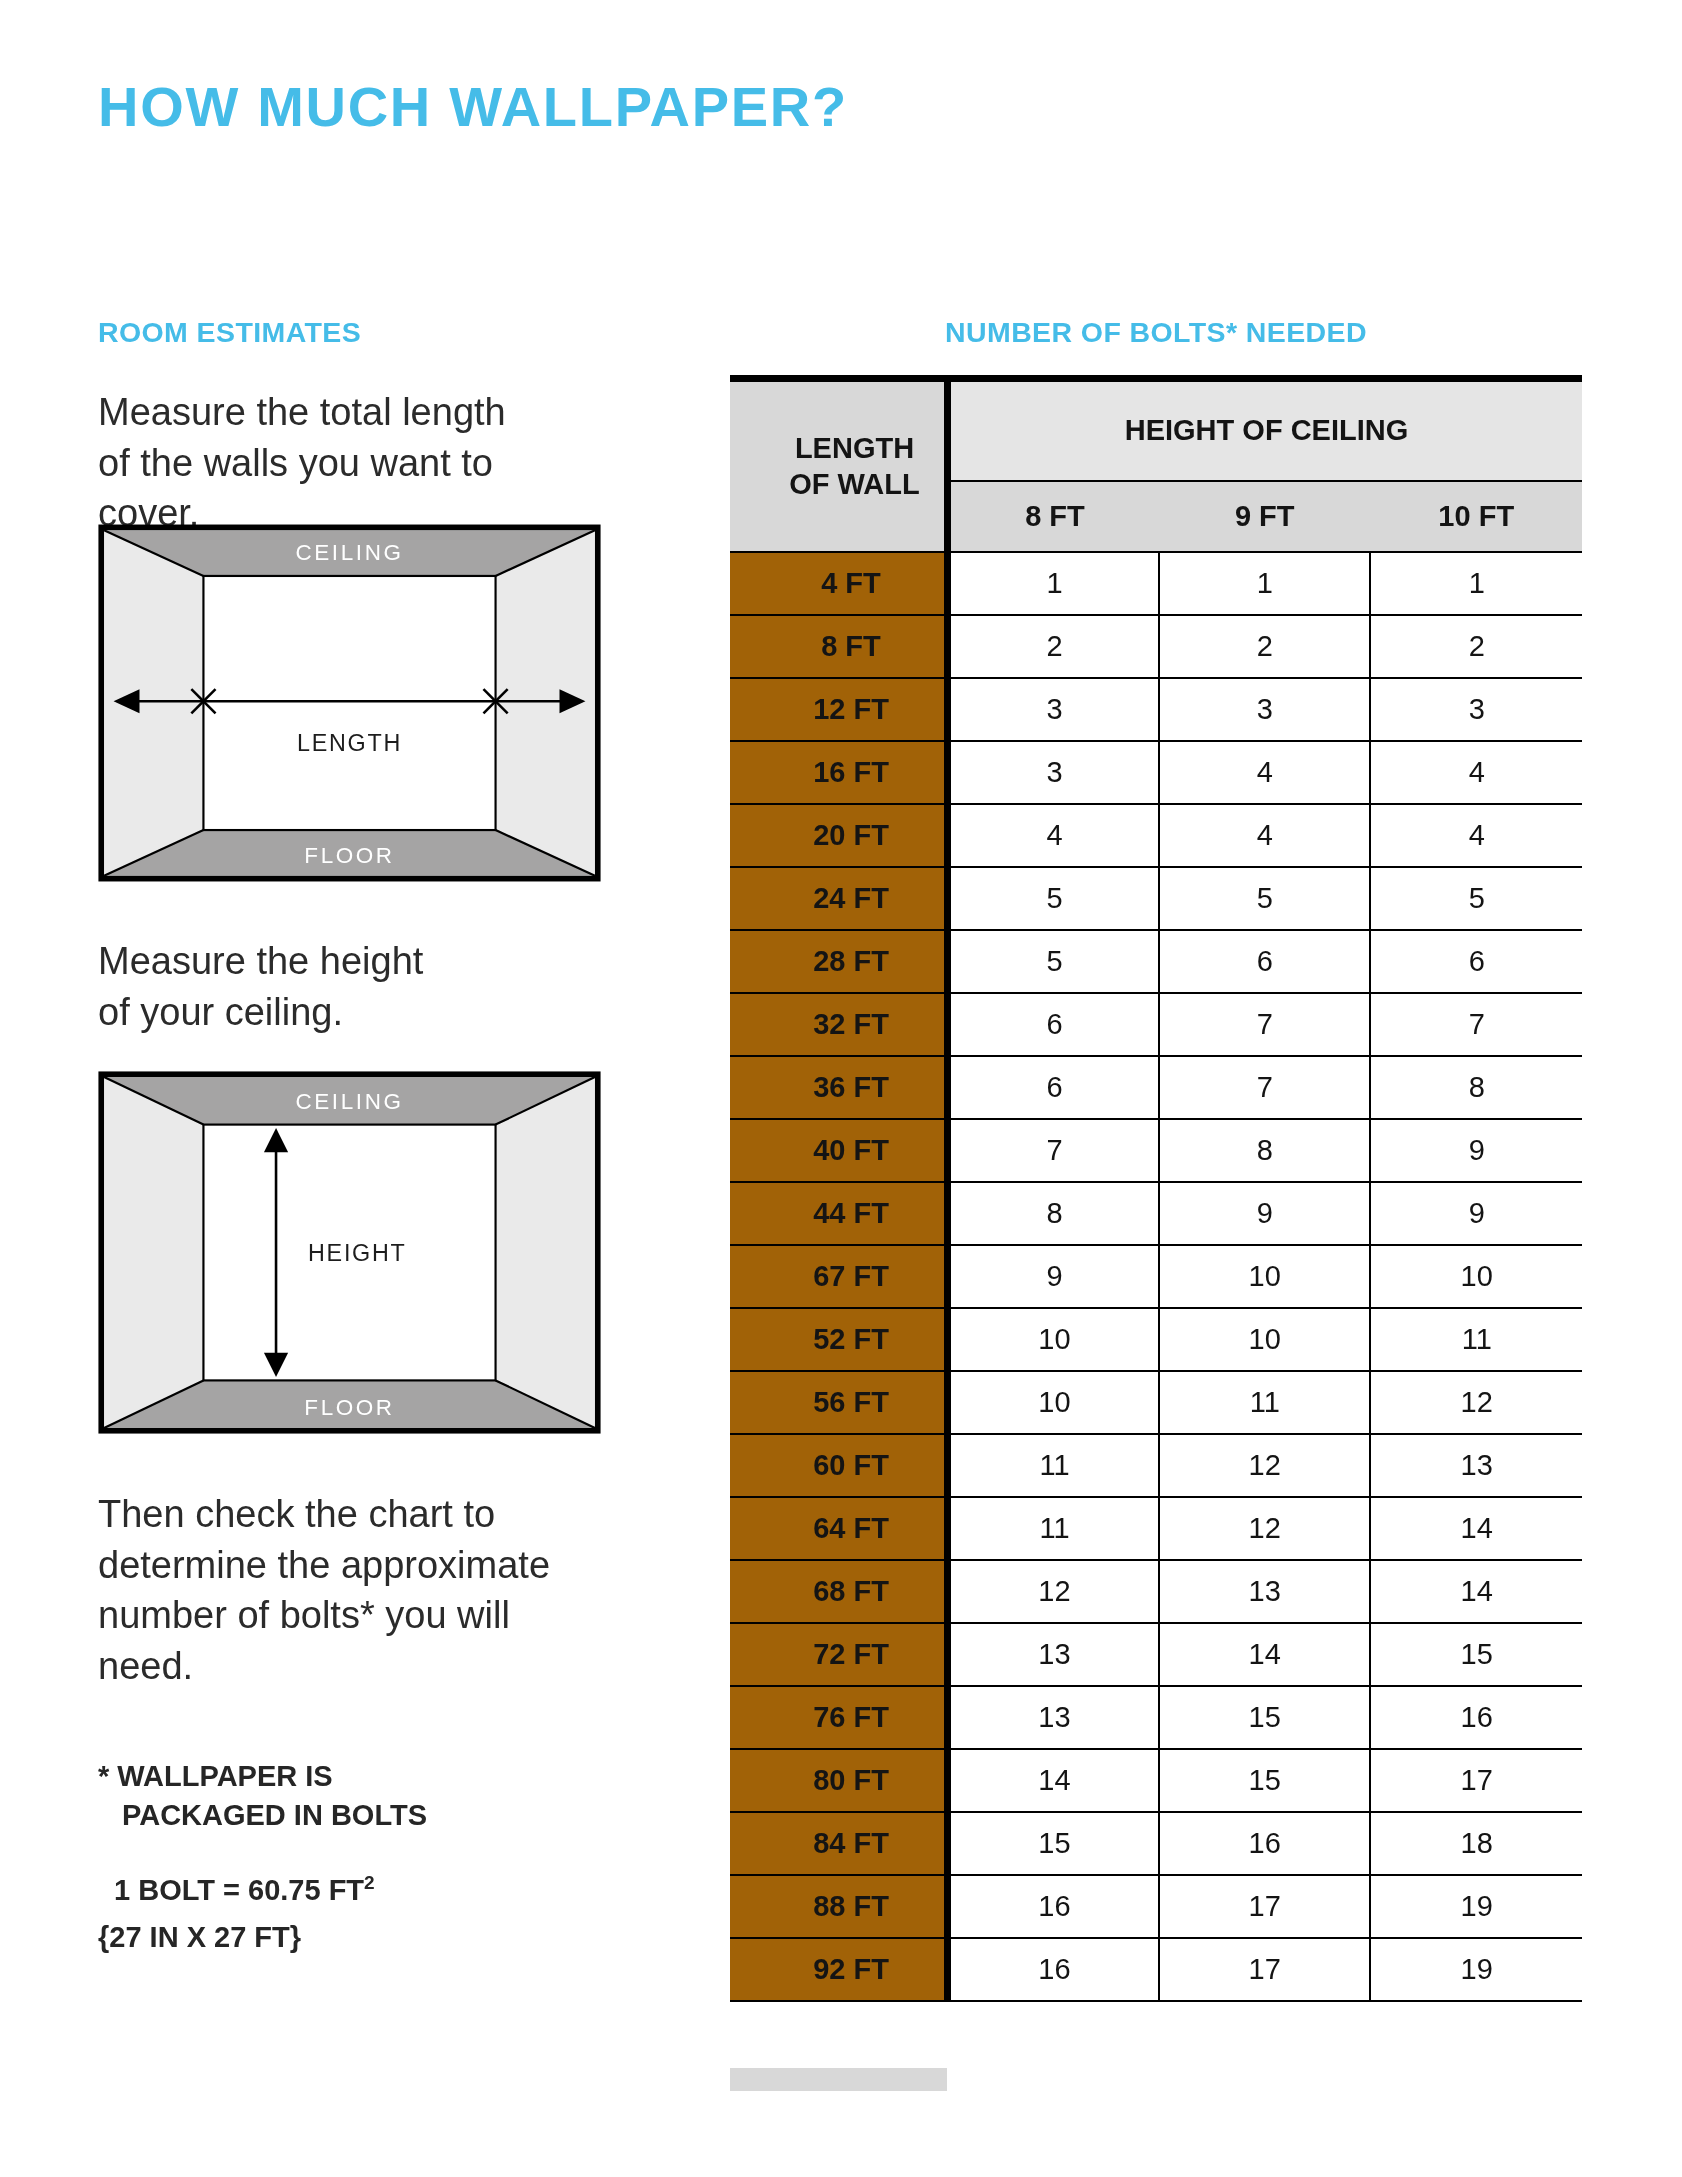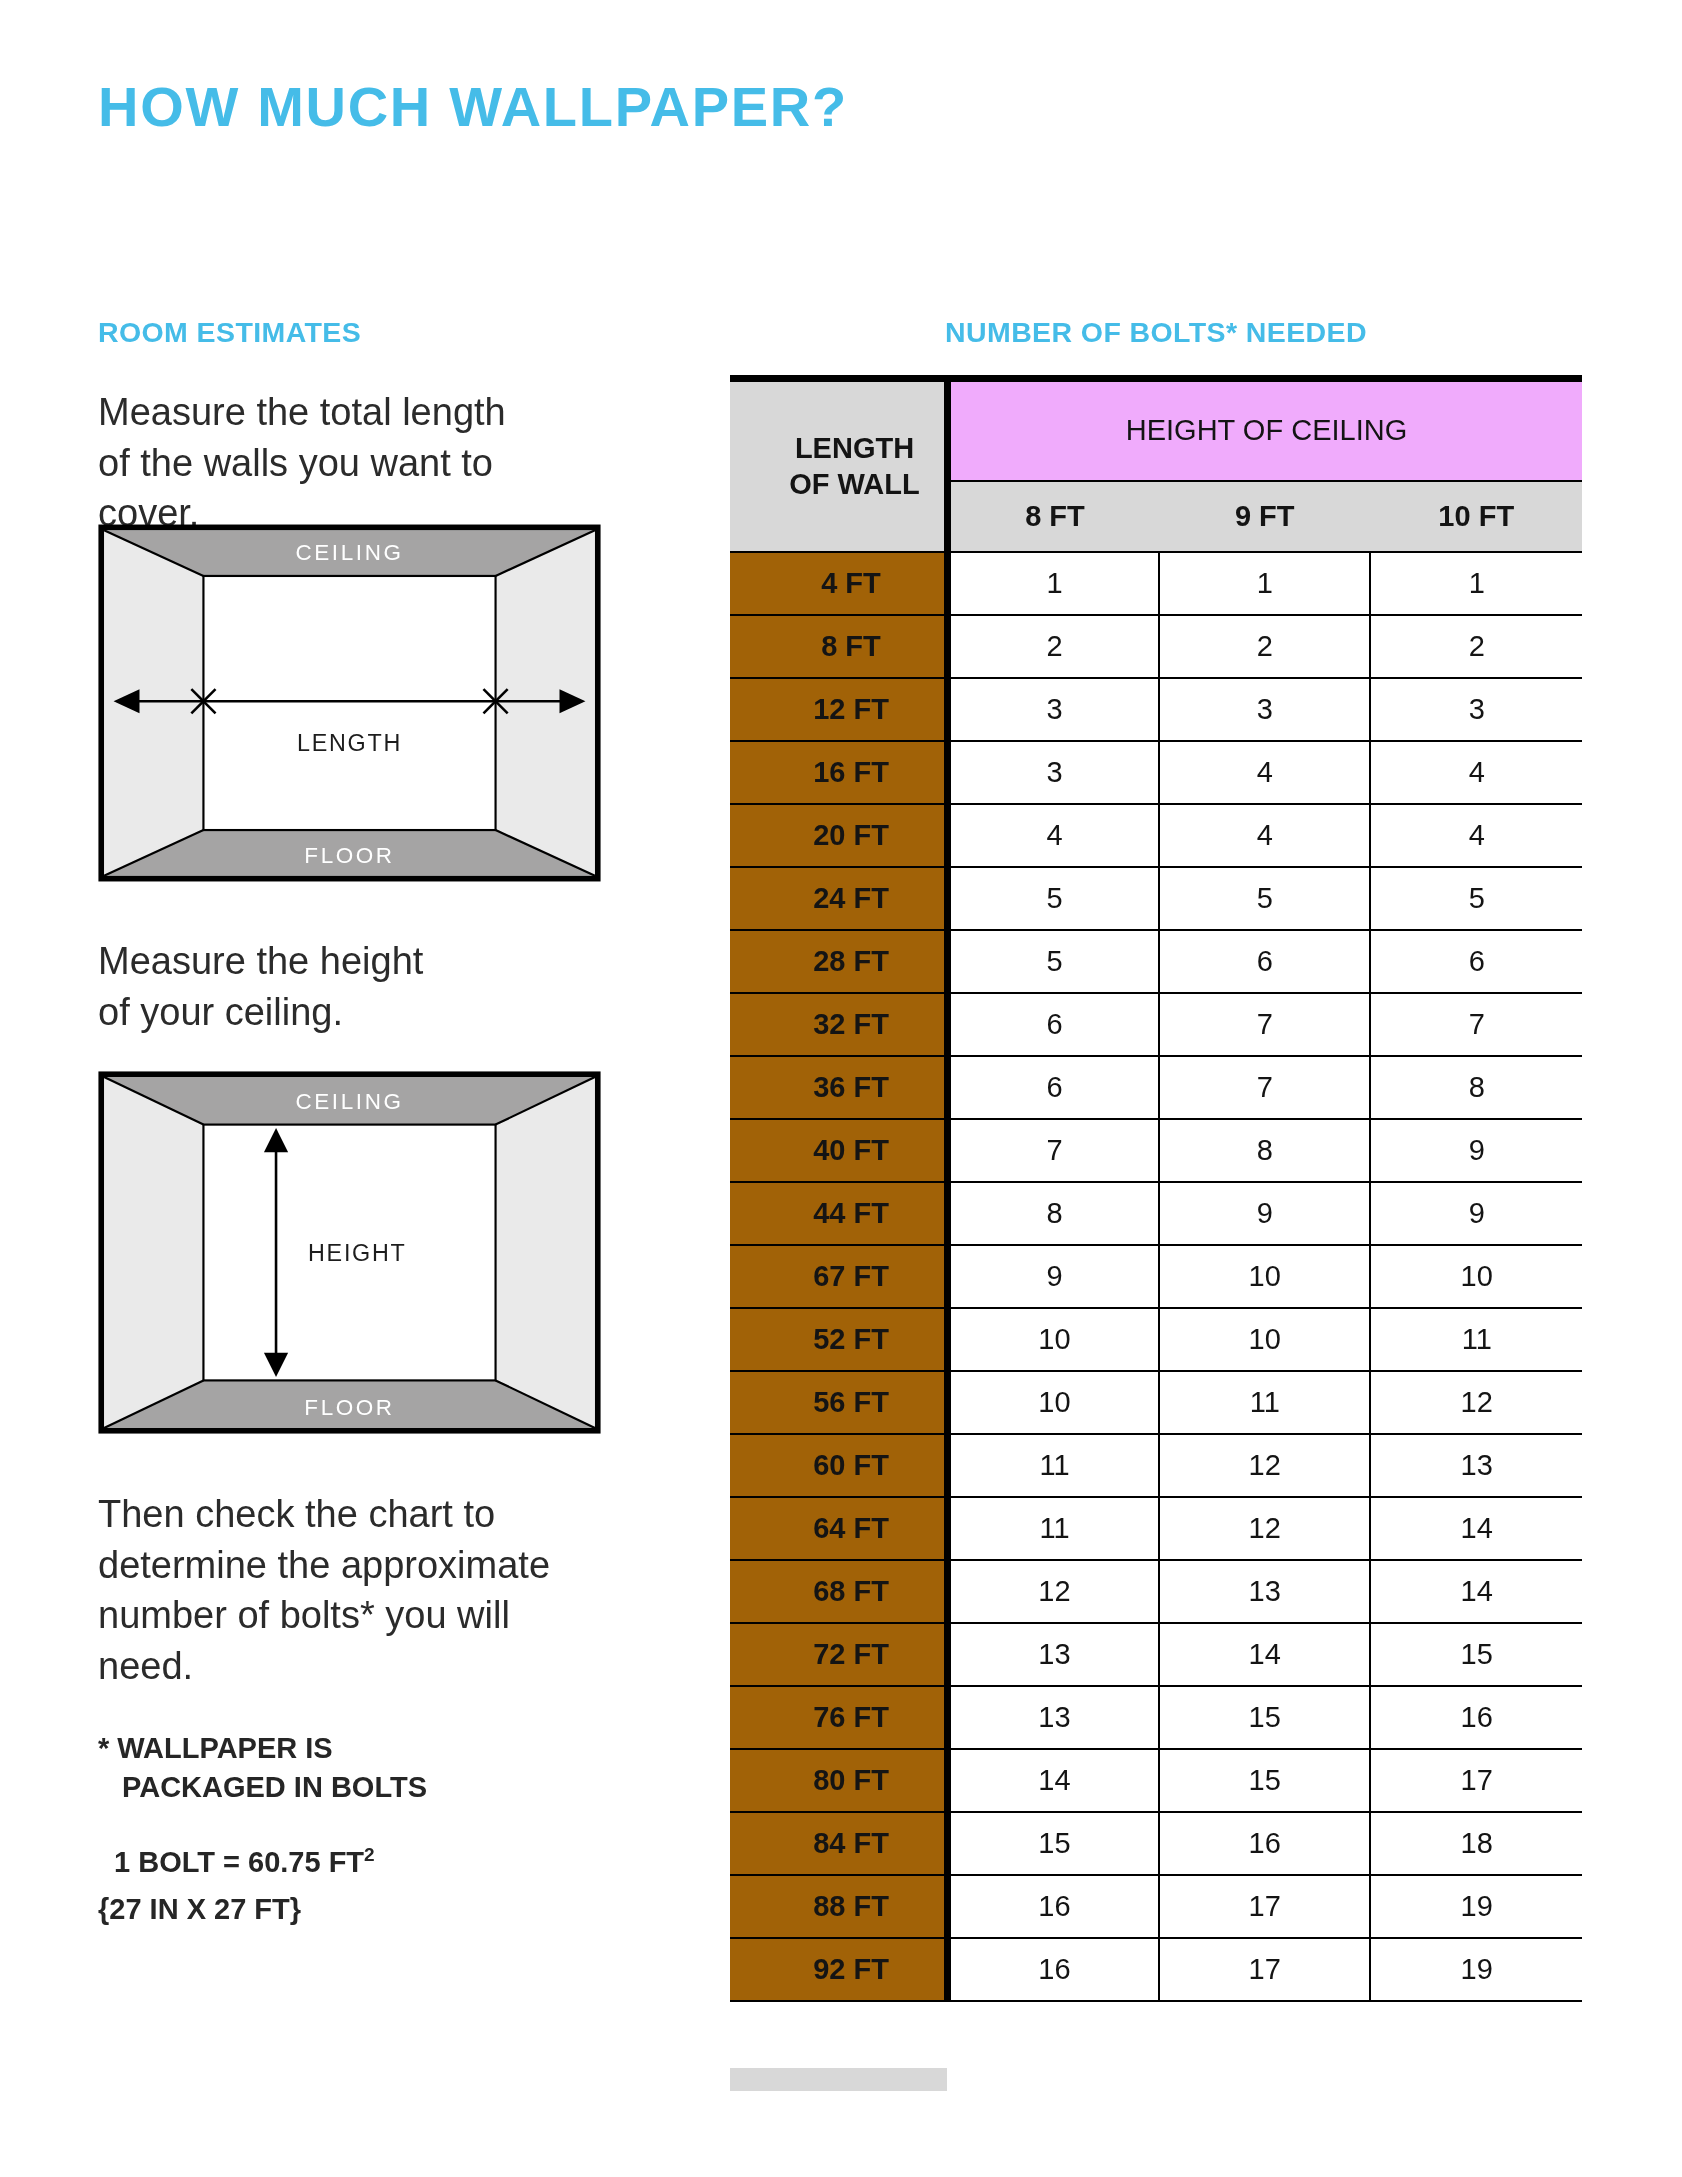--- a/index.html
+++ b/index.html
@@ -5,39 +5,39 @@
   * { margin:0; padding:0; box-sizing:border-box; }
   html, body { width:1683px; height:2177px; background:#ffffff; overflow:hidden;
     font-family:"Liberation Sans", "DejaVu Sans", sans-serif; }
   .abs { position:absolute; }
 
   .page-title { left:98px; top:74px; font-size:56px; font-weight:bold;
     color:#45bce8; letter-spacing:1.7px; }
 
   .section-head { font-size:28.5px; font-weight:bold; color:#45bce8; letter-spacing:0.4px; }
   .body-text { font-size:38px; color:#2b2b2b; line-height:1.33; }
-  .bold-note { font-size:29px; font-weight:bold; color:#262626; line-height:1.35; }
+  .bold-note { font-size:29px; font-weight:bold; color:#262626; line-height:1.35;margin-top:28px; }
   .indent { padding-left:24px; }
   sup { font-size:19px; }
 
   
   .band-label { fill:#ffffff; font-size:26px; letter-spacing:3px; font-weight:normal; }
   .measure-label { fill:#1d1d1d; font-size:27px; letter-spacing:2px; }
 
   
   .table-title { left:730px; top:316px; width:852px; text-align:center; }
   table.bolts { position:absolute; left:730px; top:375px; width:852px;
     border-collapse:collapse; table-layout:fixed; border-top:7.8px solid #000; }
   table.bolts th, table.bolts td { font-size:29px; text-align:center; color:#141414; }
   col.c-label { width:217px; }
   col.c-val   { width:211px; }
 
   th.corner { background:#d8d8d8; border-right:7px solid #000; border-bottom:2.6px solid #000;
     font-weight:bold; text-align:left; padding-left:35px; line-height:1.25; }
-  th.span   { background:#f0abfc; border-bottom:2.6px solid #000; height:102px; font-weight:normal; }
+  th.span   { background:#e5e5e5; border-bottom:2.6px solid #000; height:102px; font-weight:bold; }
   tr.subhead th { background:#d8d8d8; border-bottom:2.6px solid #000; height:71px; font-weight:bold; }
 
   tbody th.rowlabel { background:#a16207; border-right:7px solid #000;
     border-bottom:2.6px solid #000; font-weight:bold; height:63px;padding-left:28px; }
   tbody td { border-left:2.6px solid #000; border-bottom:2.6px solid #000; font-weight:normal;
     background:#ffffff; }
   tbody td.first { border-left:none; }
 
   .table-stub { left:730px; top:2068px; width:217px; height:22.5px; background:#d8d8d8; }
 </style>

